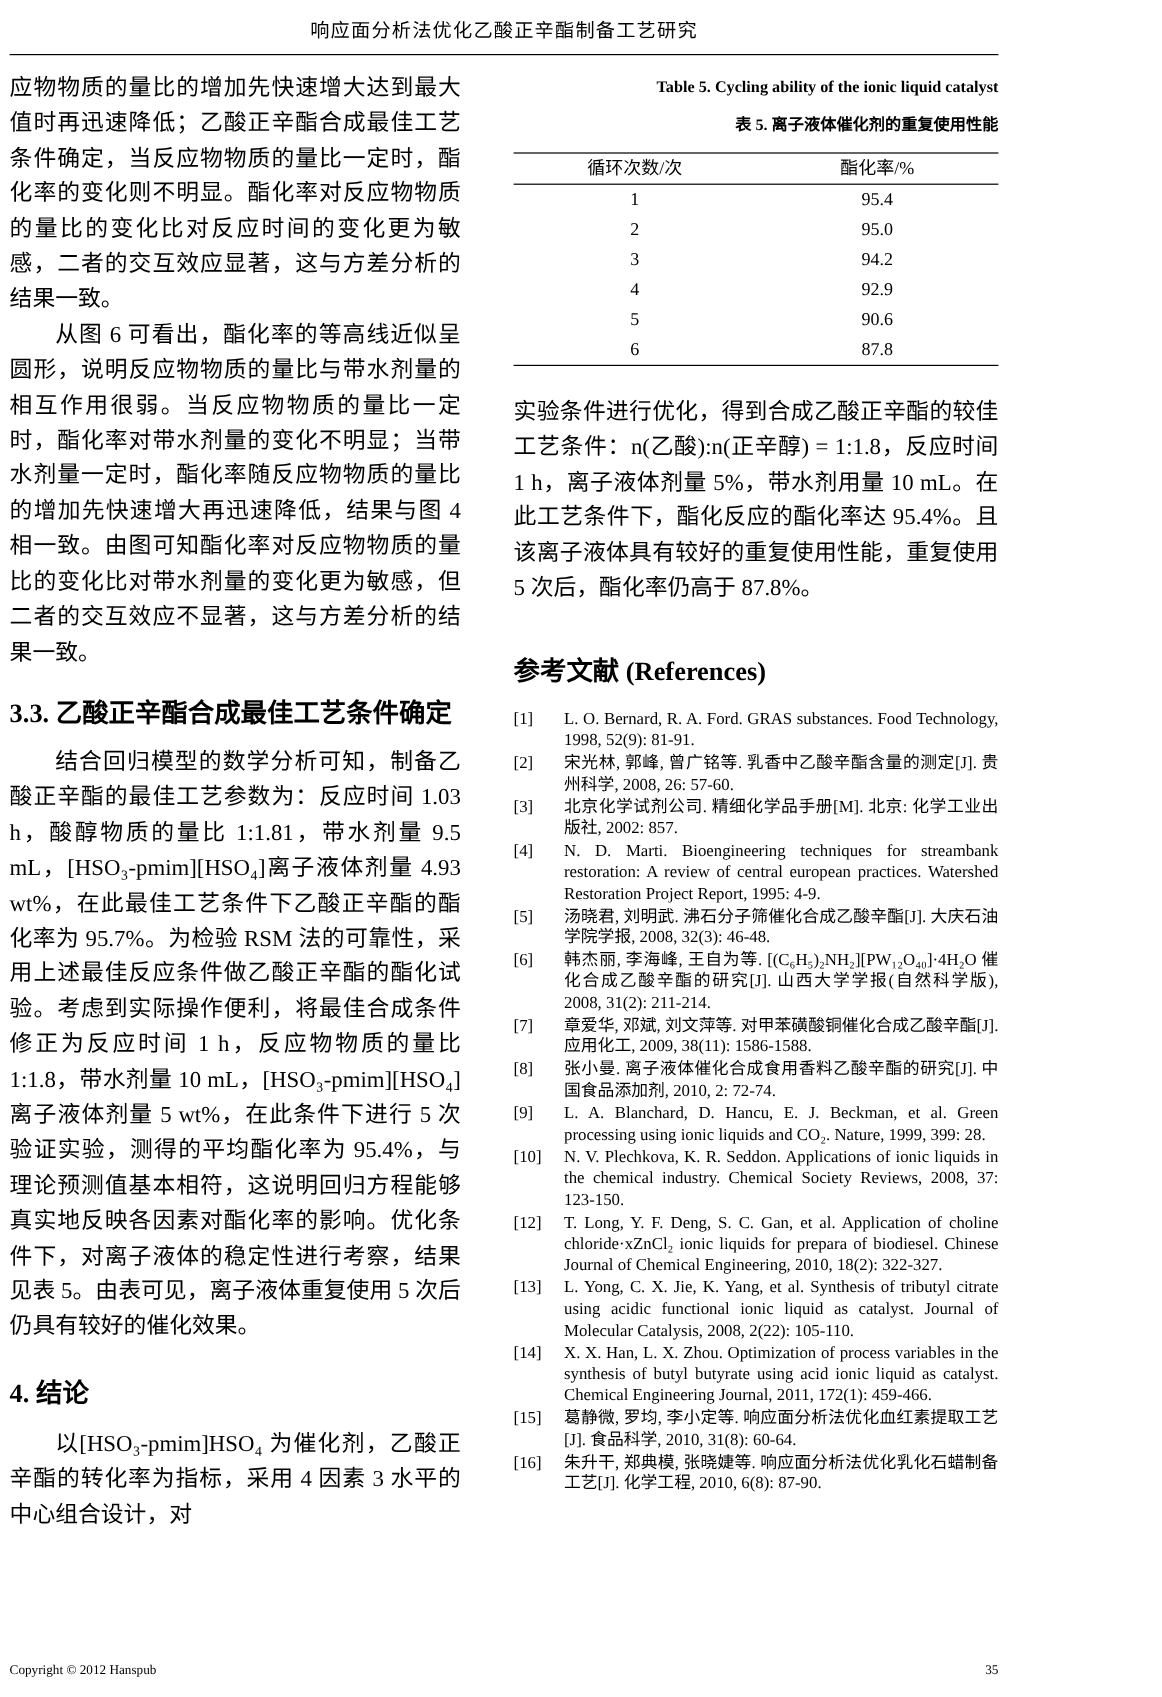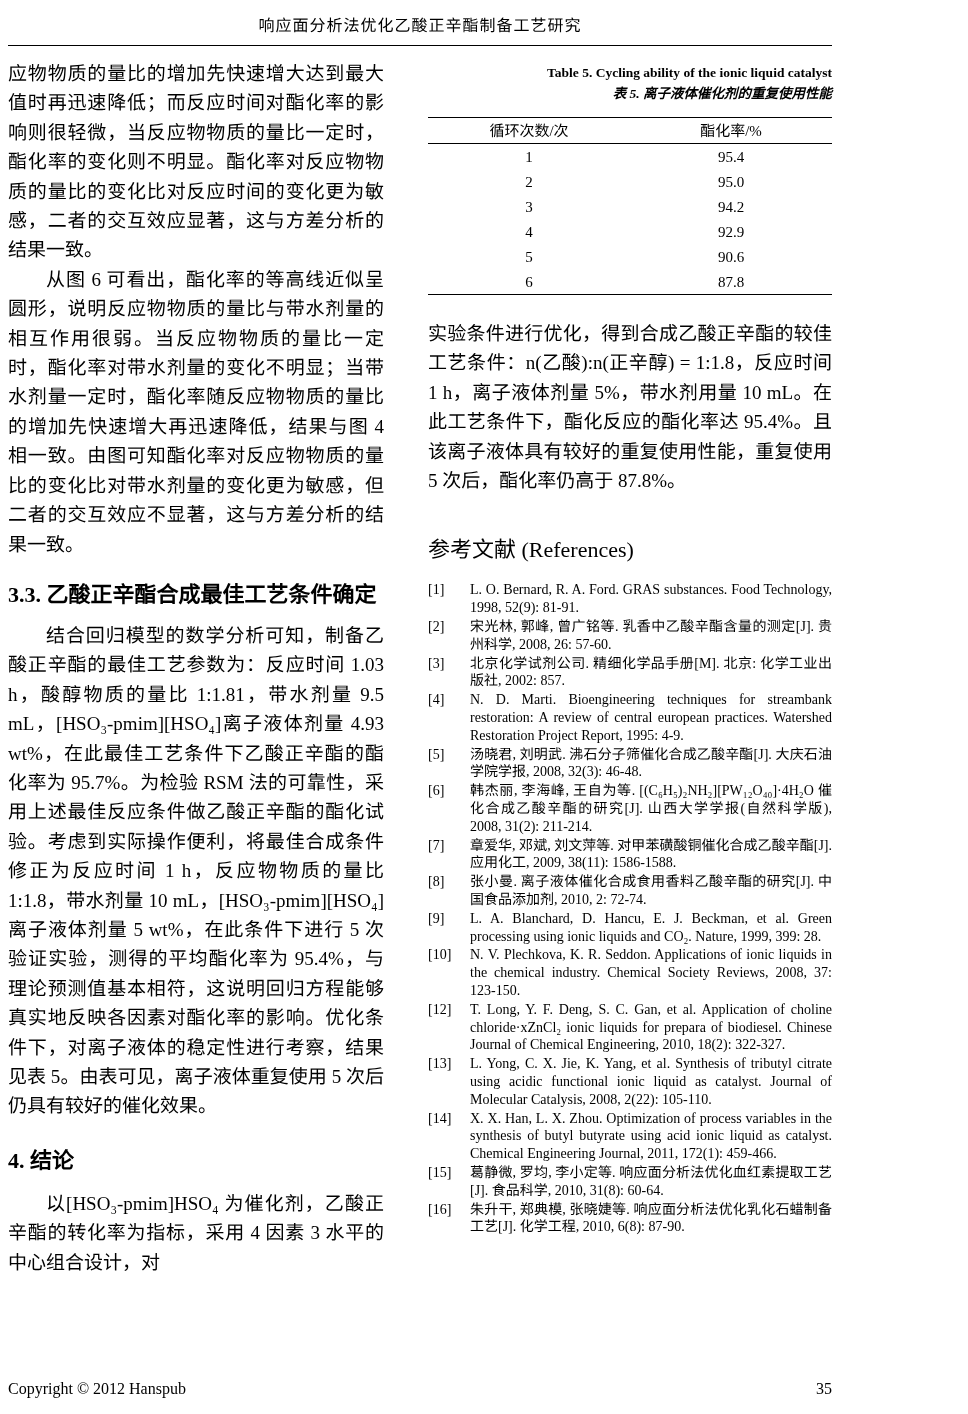--- a/index.html
+++ b/index.html
@@ -29,26 +29,26 @@
     text-justify: inter-character;
   }
   .indent { text-indent: 2em; }
 
   
   .section-heading {
     font-size: 22px; font-weight: bold;
     margin: 17px 0 13px;
   }
   .section-heading.big { font-size: 22px; margin: 21px 0 15px; }
-  .refs-heading { font-size: 22px; font-weight: normal; margin: 36px 0 18px; }
+  .refs-heading { font-size: 22px; font-weight: bold; margin: 36px 0 18px; }
 
   
   .table-block { margin-top: 4px; }
   .tcap { font-weight: bold; font-size: 13.5px; text-align: right; line-height: 19px; }
-  .tcap-zh { margin-top: 2px; font-style: italic; }
+  .tcap-zh { margin-top: 12px; }
   table.three-line {
     width: 404px; margin: 14px auto 0;
     border-collapse: collapse;
     font-size: 15px;
   }
   table.three-line th, table.three-line td {
     width: 50%; text-align: center;
     font-weight: normal;
     padding: 3.5px 0;
     line-height: 18px;
@@ -68,37 +68,37 @@
     margin-bottom: 1px;
   }
   .ref-num { width: 42px; flex-shrink: 0; }
   .ref-text { flex: 1; }
 
   
   .footer {
     position: absolute;
     left: 8px; right: 8px; bottom: 16px;
     display: flex; justify-content: space-between; align-items: baseline;
-    font-size: 16px;
+    font-size: 11px;
   }
 </style>
 </head>
 <body>
 
 <div class="page">
 
   <div class="header">
     <div class="header-title">响应面分析法优化乙酸正辛酯制备工艺研究</div>
     <div class="header-rule"></div>
   </div>
 
   <div class="columns">
 
     <div class="col">
-      <p class="body-text">应物物质的量比的增加先快速增大达到最大值时再迅速降低；而反应时间对酯化率的影响则很轻微，当反应物物质的量比一定时，酯化率的变化则不明显。酯化率对反应物物质的量比的变化比对反应时间的变化更为敏感，二者的交互效应显著，这与方差分析的结果一致。</p>
+      <p class="body-text">应物物质的量比的增加先快速增大达到最大值时再迅速降低；乙酸正辛酯合成最佳工艺条件确定，当反应物物质的量比一定时，酯化率的变化则不明显。酯化率对反应物物质的量比的变化比对反应时间的变化更为敏感，二者的交互效应显著，这与方差分析的结果一致。</p>
       <p class="body-text indent">从图 6 可看出，酯化率的等高线近似呈圆形，说明反应物物质的量比与带水剂量的相互作用很弱。当反应物物质的量比一定时，酯化率对带水剂量的变化不明显；当带水剂量一定时，酯化率随反应物物质的量比的增加先快速增大再迅速降低，结果与图 4 相一致。由图可知酯化率对反应物物质的量比的变化比对带水剂量的变化更为敏感，但二者的交互效应不显著，这与方差分析的结果一致。</p>
       <h3 class="section-heading">3.3. 乙酸正辛酯合成最佳工艺条件确定</h3>
       <p class="body-text indent">结合回归模型的数学分析可知，制备乙酸正辛酯的最佳工艺参数为：反应时间 1.03 h，酸醇物质的量比 1:1.81，带水剂量 9.5 mL，[HSO₃-pmim][HSO₄]离子液体剂量 4.93 wt%，在此最佳工艺条件下乙酸正辛酯的酯化率为 95.7%。为检验 RSM 法的可靠性，采用上述最佳反应条件做乙酸正辛酯的酯化试验。考虑到实际操作便利，将最佳合成条件修正为反应时间 1 h，反应物物质的量比 1:1.8，带水剂量 10 mL，[HSO₃-pmim][HSO₄]离子液体剂量 5 wt%，在此条件下进行 5 次验证实验，测得的平均酯化率为 95.4%，与理论预测值基本相符，这说明回归方程能够真实地反映各因素对酯化率的影响。优化条件下，对离子液体的稳定性进行考察，结果见表 5。由表可见，离子液体重复使用 5 次后仍具有较好的催化效果。</p>
       <h2 class="section-heading big">4. 结论</h2>
       <p class="body-text indent">以[HSO₃-pmim]HSO₄ 为催化剂，乙酸正辛酯的转化率为指标，采用 4 因素 3 水平的中心组合设计，对</p>
     </div>
 
     <div class="col">
 
       <div class="table-block">

